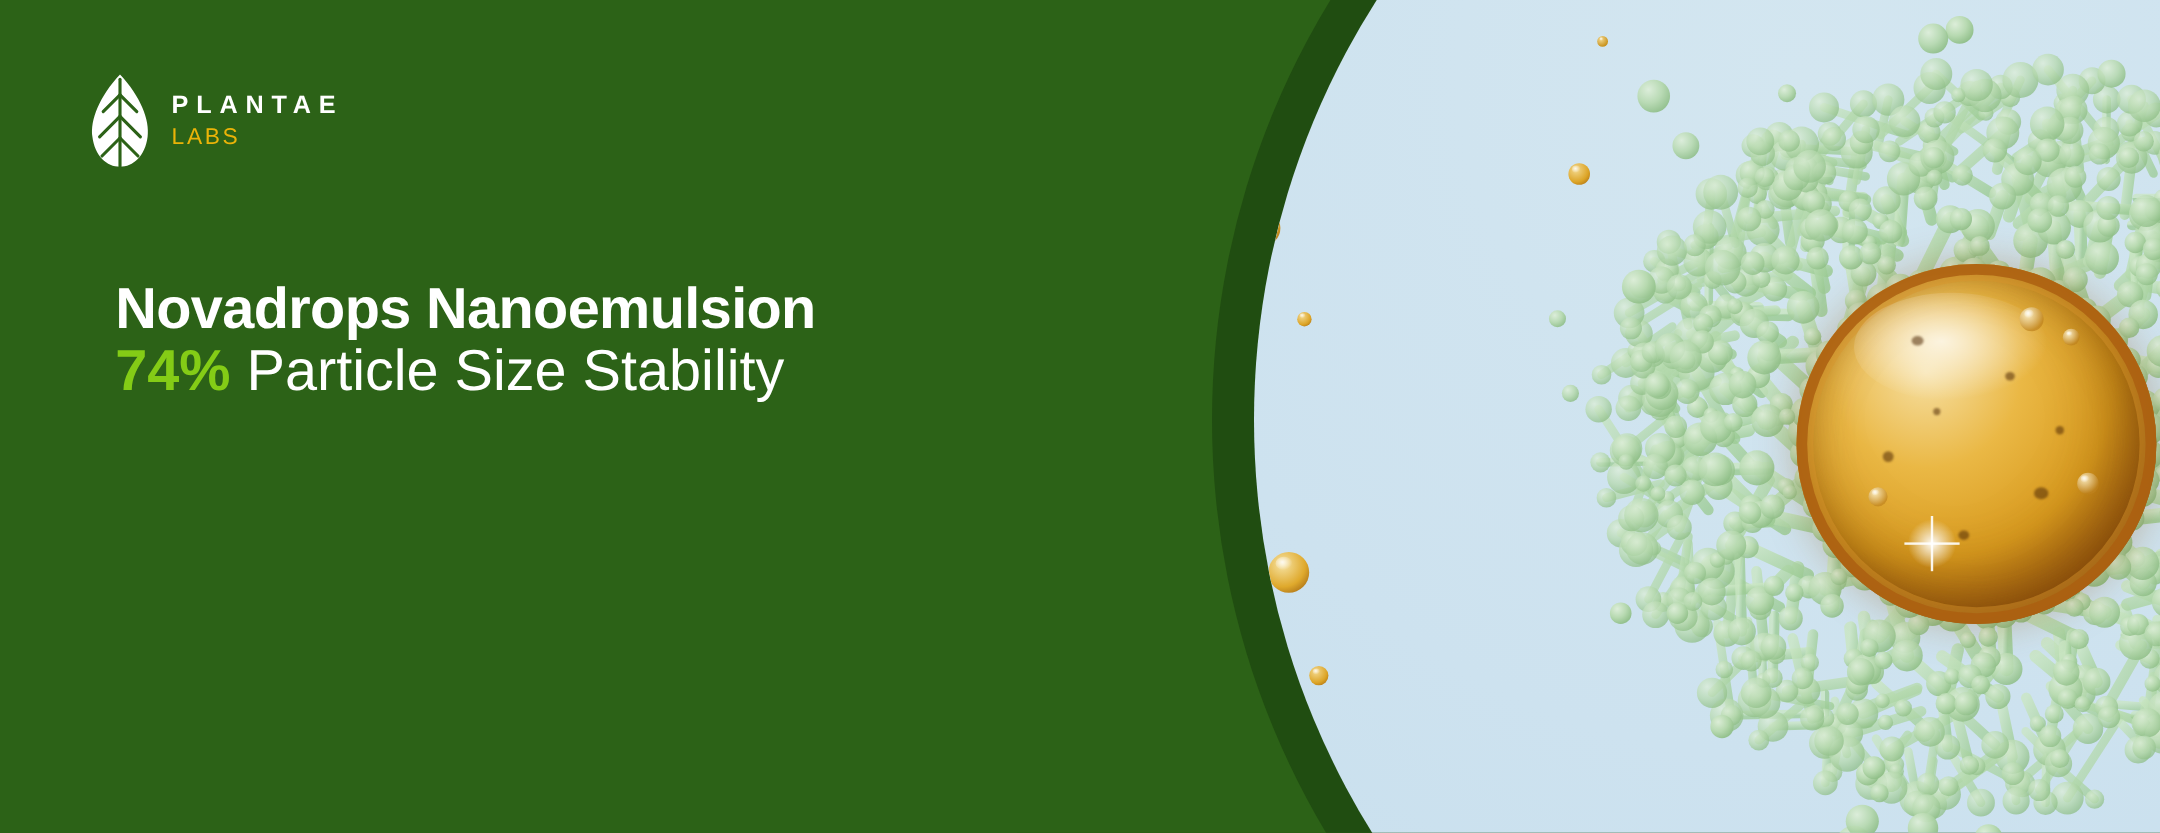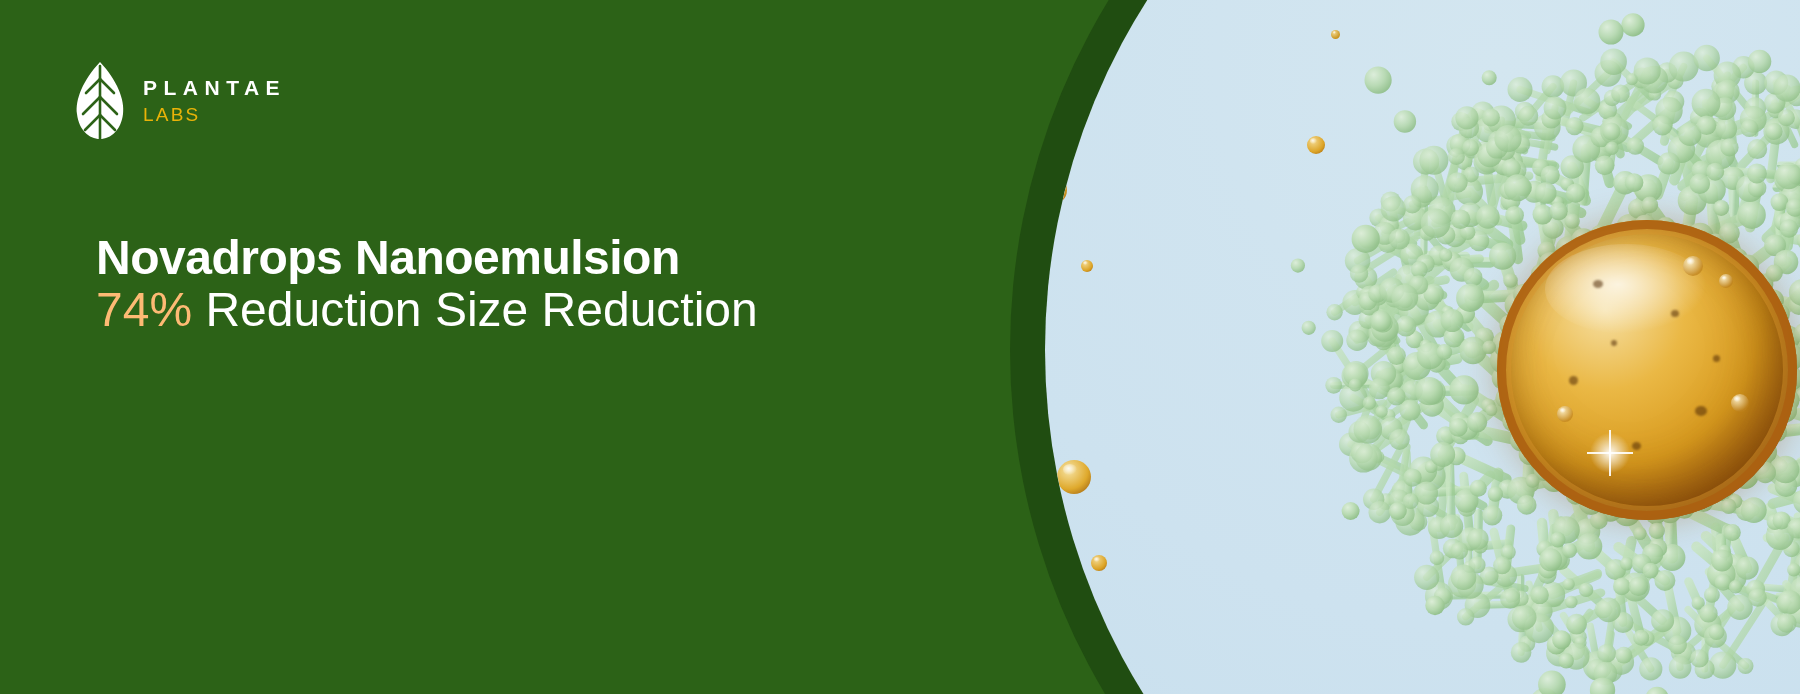--- a/index.html
+++ b/index.html
@@ -53,21 +53,21 @@
   
   .headline{
     position:absolute;left:96px;top:232px;width:820px;
     color:#ffffff;
   }
   .hl-line{
     font-size:48px;line-height:1.08;letter-spacing:-0.5px;white-space:nowrap;
   }
   .hl-bold{font-weight:700;}
   .hl-reg{font-weight:400;letter-spacing:0px;}
-  .hl-accent{color:#fdba74;font-weight:400;}
+  .hl-accent{color:#84cc16;font-weight:700;}
 
   
   .drop{position:absolute;border-radius:50%;}
   .drop::after{
     content:"";position:absolute;left:18%;top:12%;
     width:40%;height:32%;border-radius:50%;
     background:radial-gradient(ellipse at 40% 40%, rgba(255,255,255,.85), rgba(255,255,255,0) 72%);
   }
 
   
@@ -1351,17 +1351,17 @@
     </svg>
     <div class="logo-words">
       <span class="logo-main">PLANTAE</span>
       <span class="logo-sub">LABS</span>
     </div>
   </div>
 
   <div class="headline">
     <div class="hl-line hl-bold">Novadrops Nanoemulsion</div>
     <div class="hl-line hl-reg">
-      <span class="hl-accent">74%</span><span> Reduction Size Reduction</span>
+      <span class="hl-accent">74%</span><span> Particle Size Stability</span>
     </div>
   </div>
 
 </div>
 
 </body></html>

